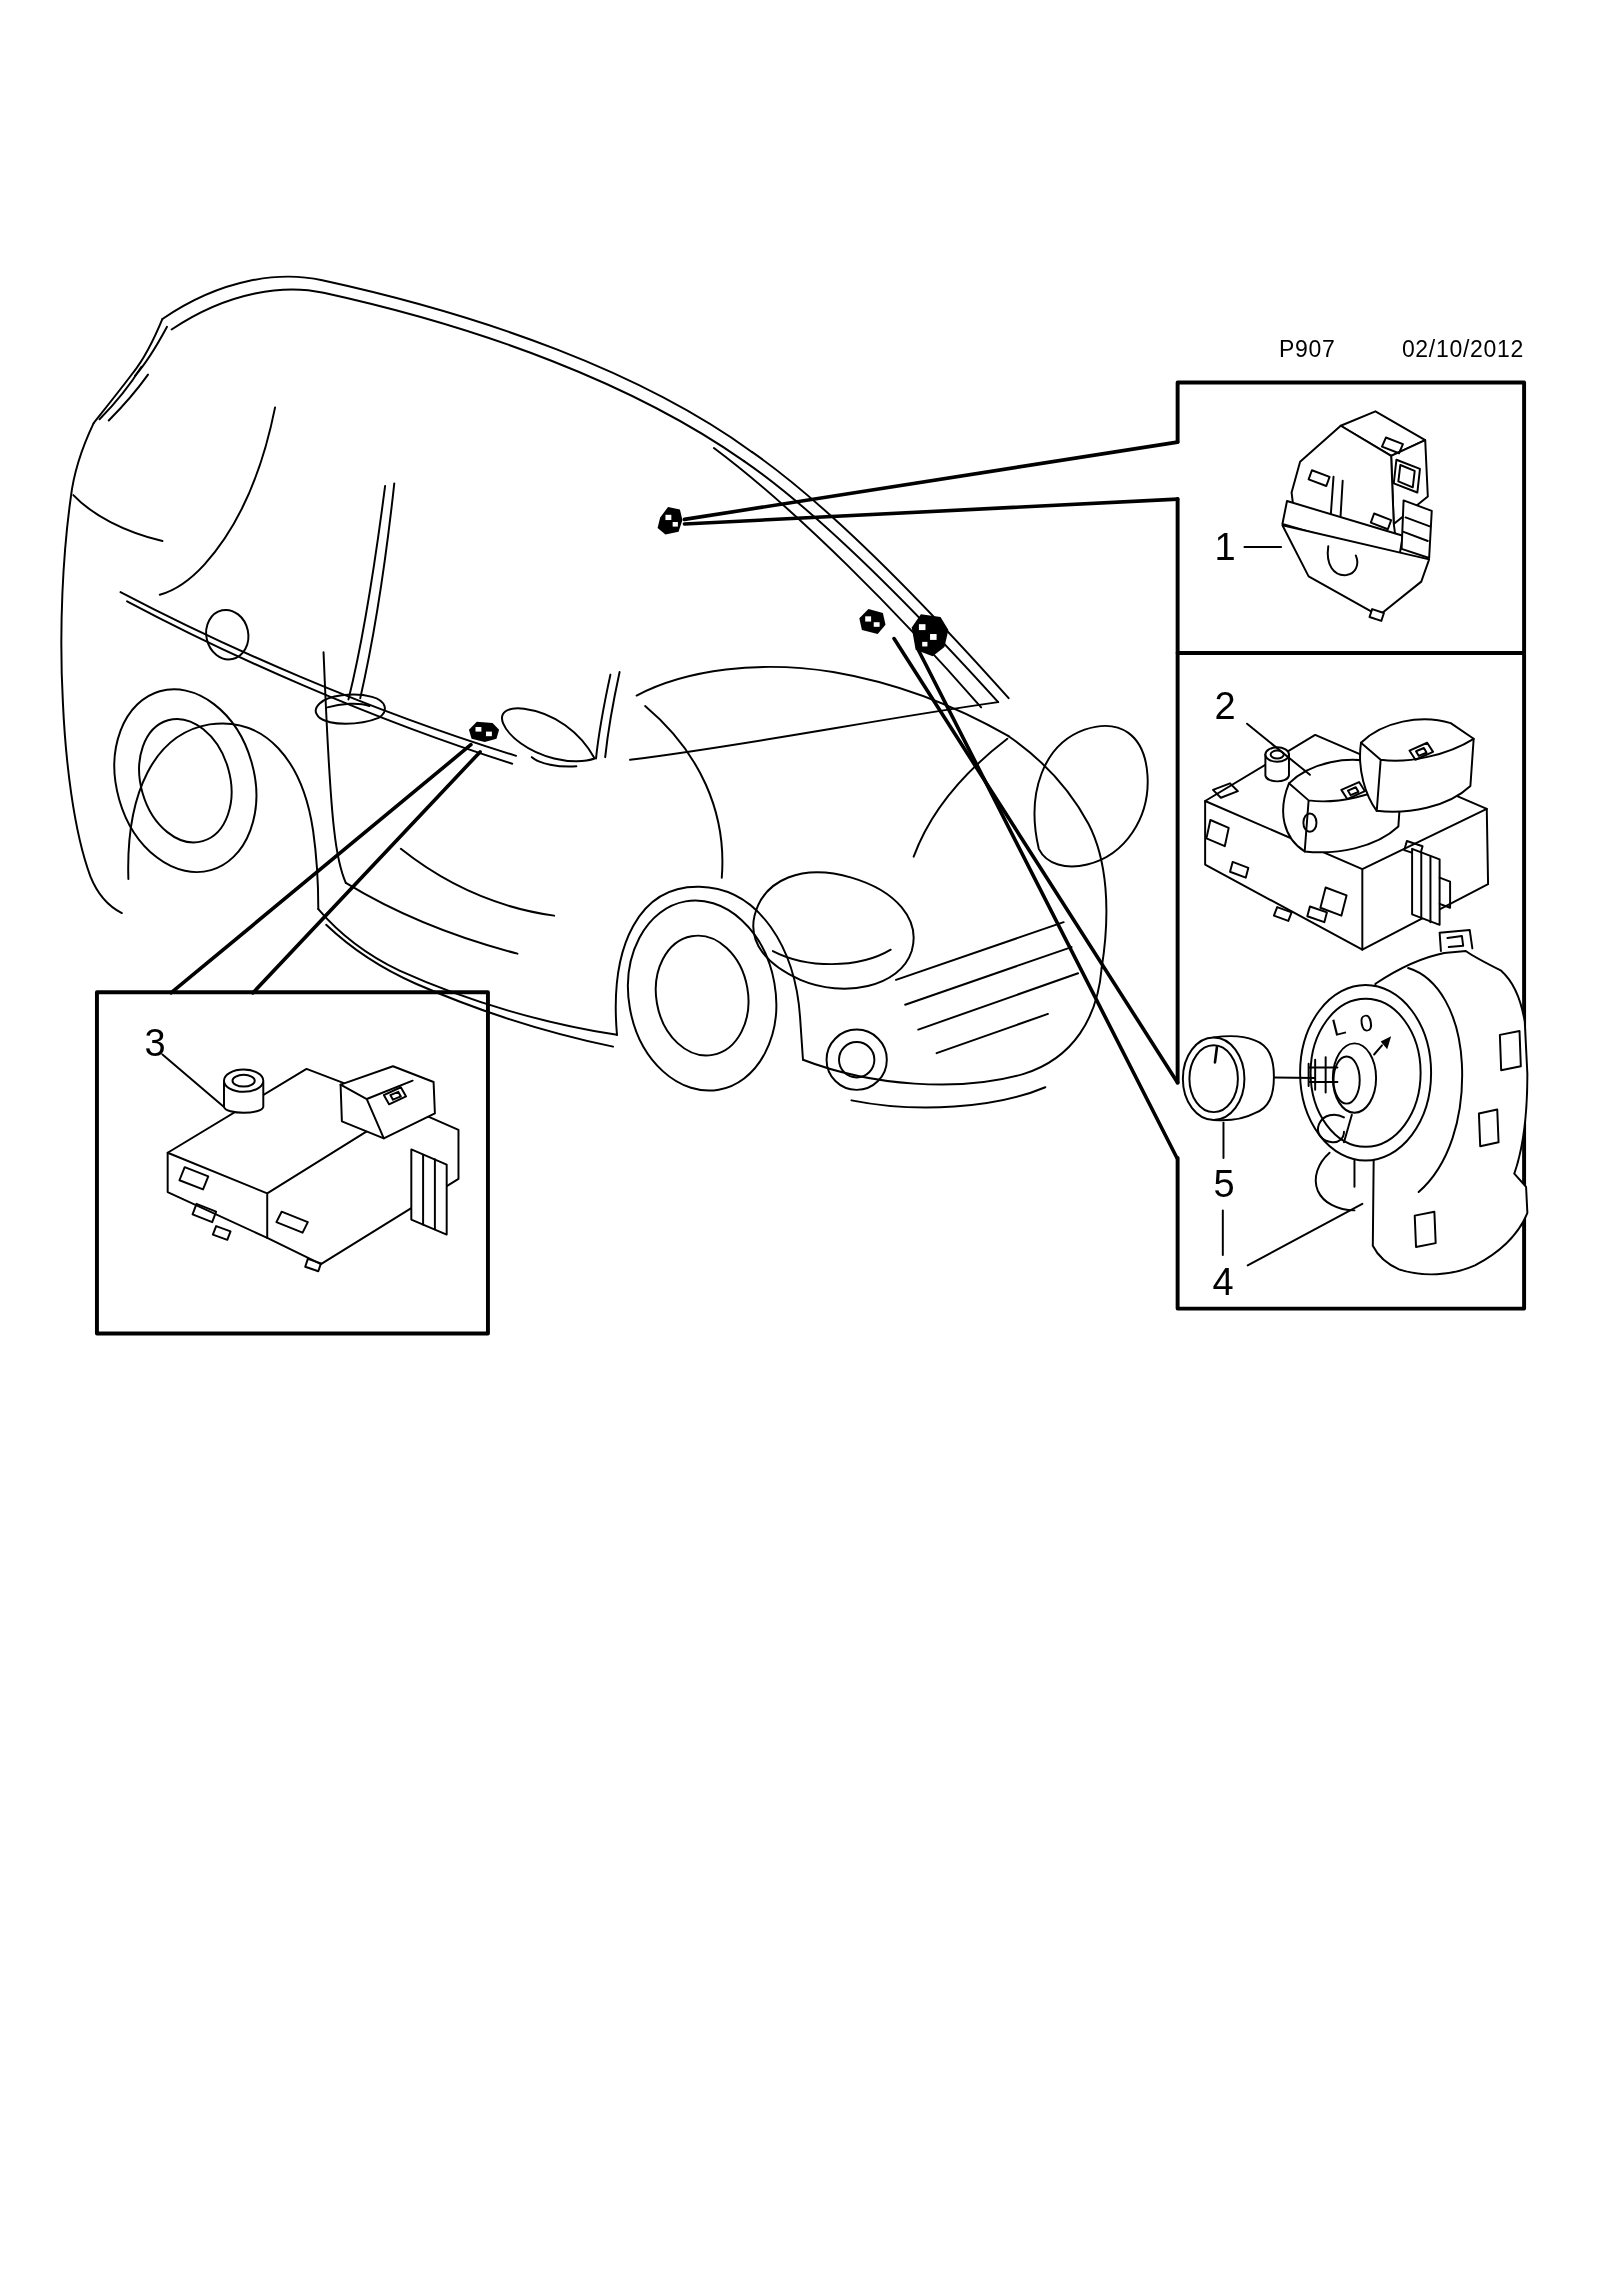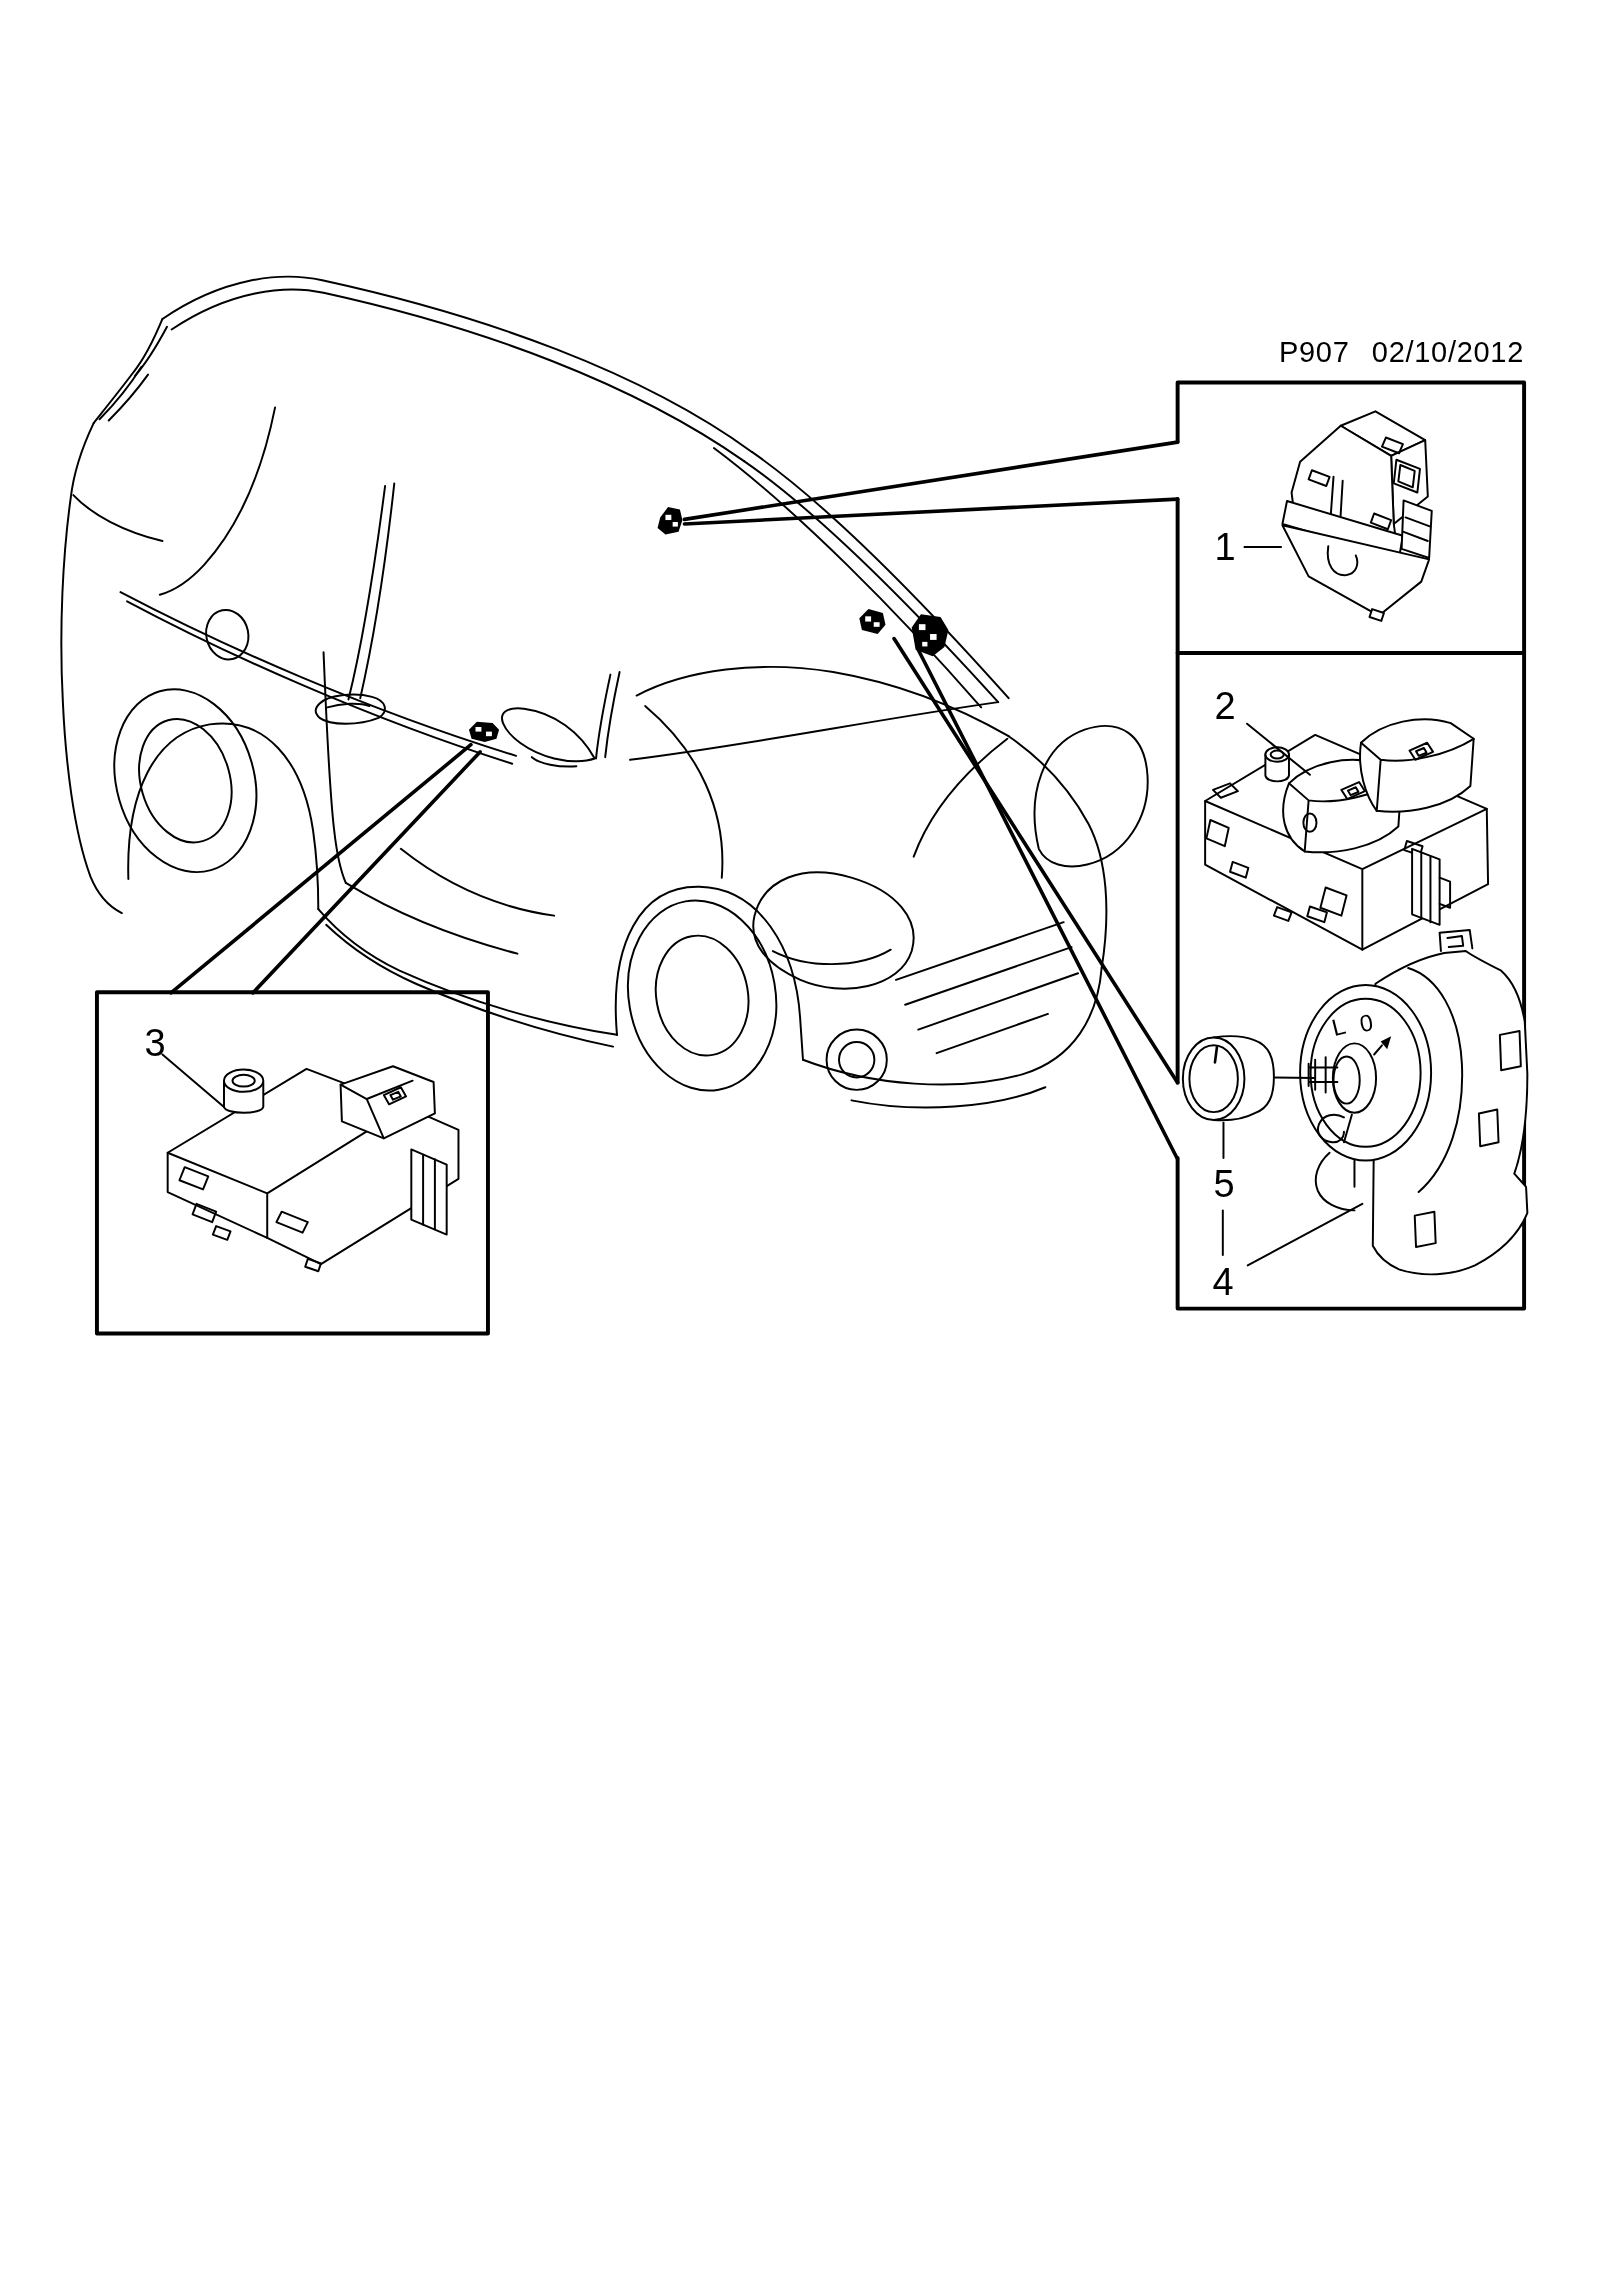--- a/index.html
+++ b/index.html
@@ -7,21 +7,21 @@
     position:relative;
     width:1623px;height:2295px;
     background:#ffffff;
     font-family:"Liberation Sans", sans-serif;
     color:#000;
     overflow:hidden;
   }
   .page svg{position:absolute;left:0;top:0;}
   .hdr{
     position:absolute;
-    font-size:29px;
+    font-size:23px;
     line-height:1;
     letter-spacing:0.7px;
     white-space:nowrap;
   }
   .hdr.code{left:1279px;top:338px;}
   .hdr.date{right:99px;top:338px;text-align:right;}
   .callout{
     position:absolute;
     font-size:38px;
     line-height:1;

